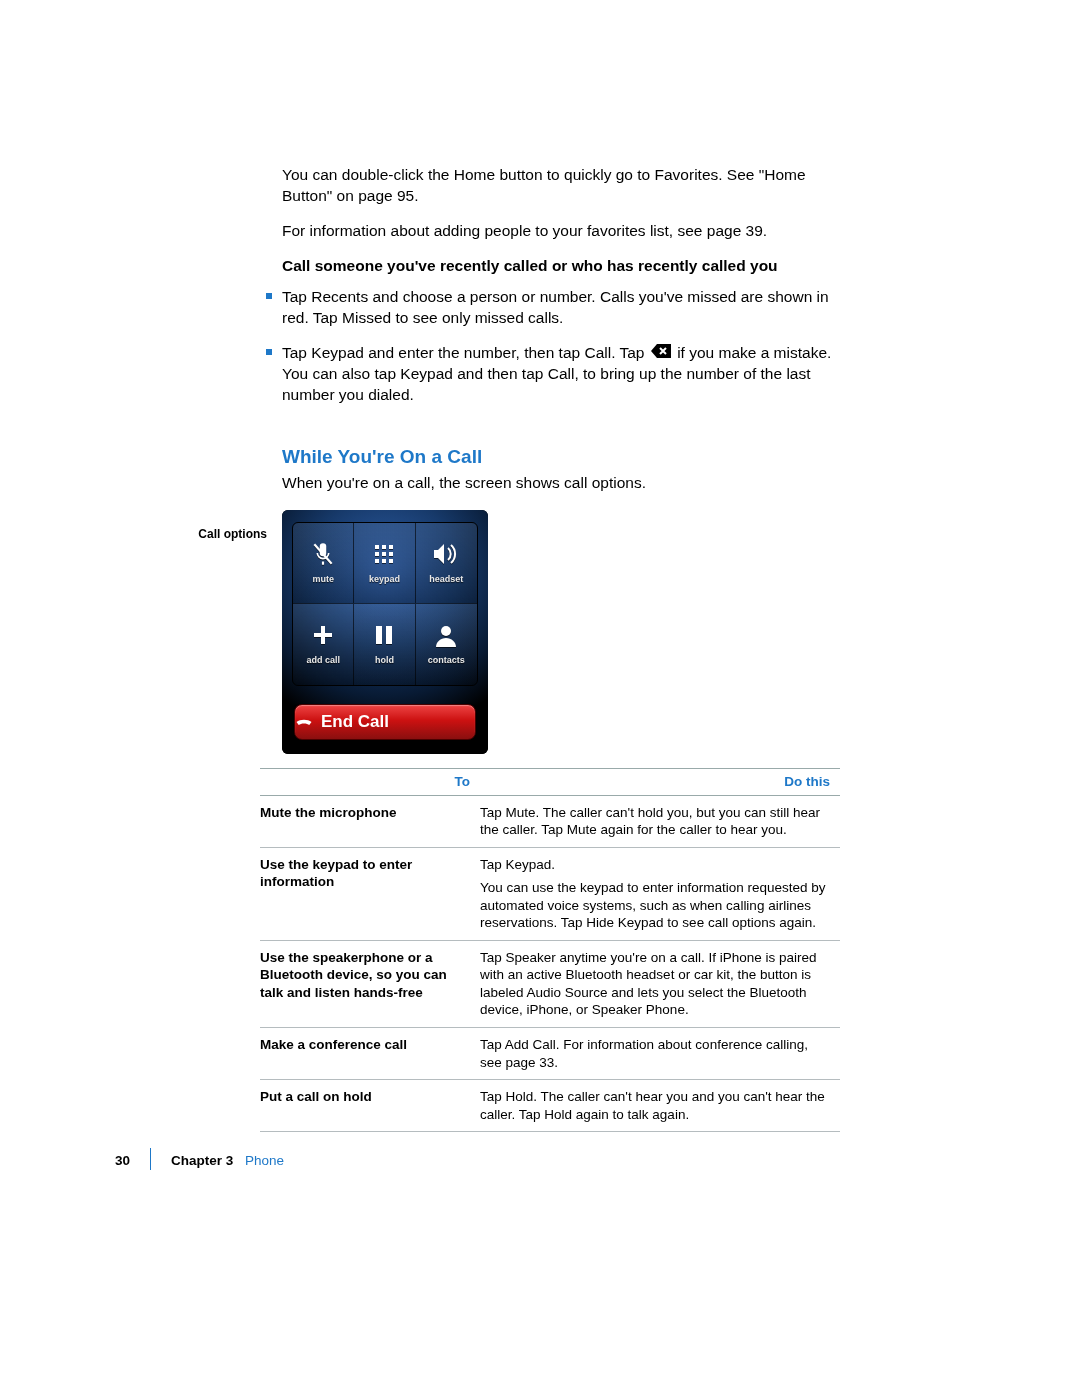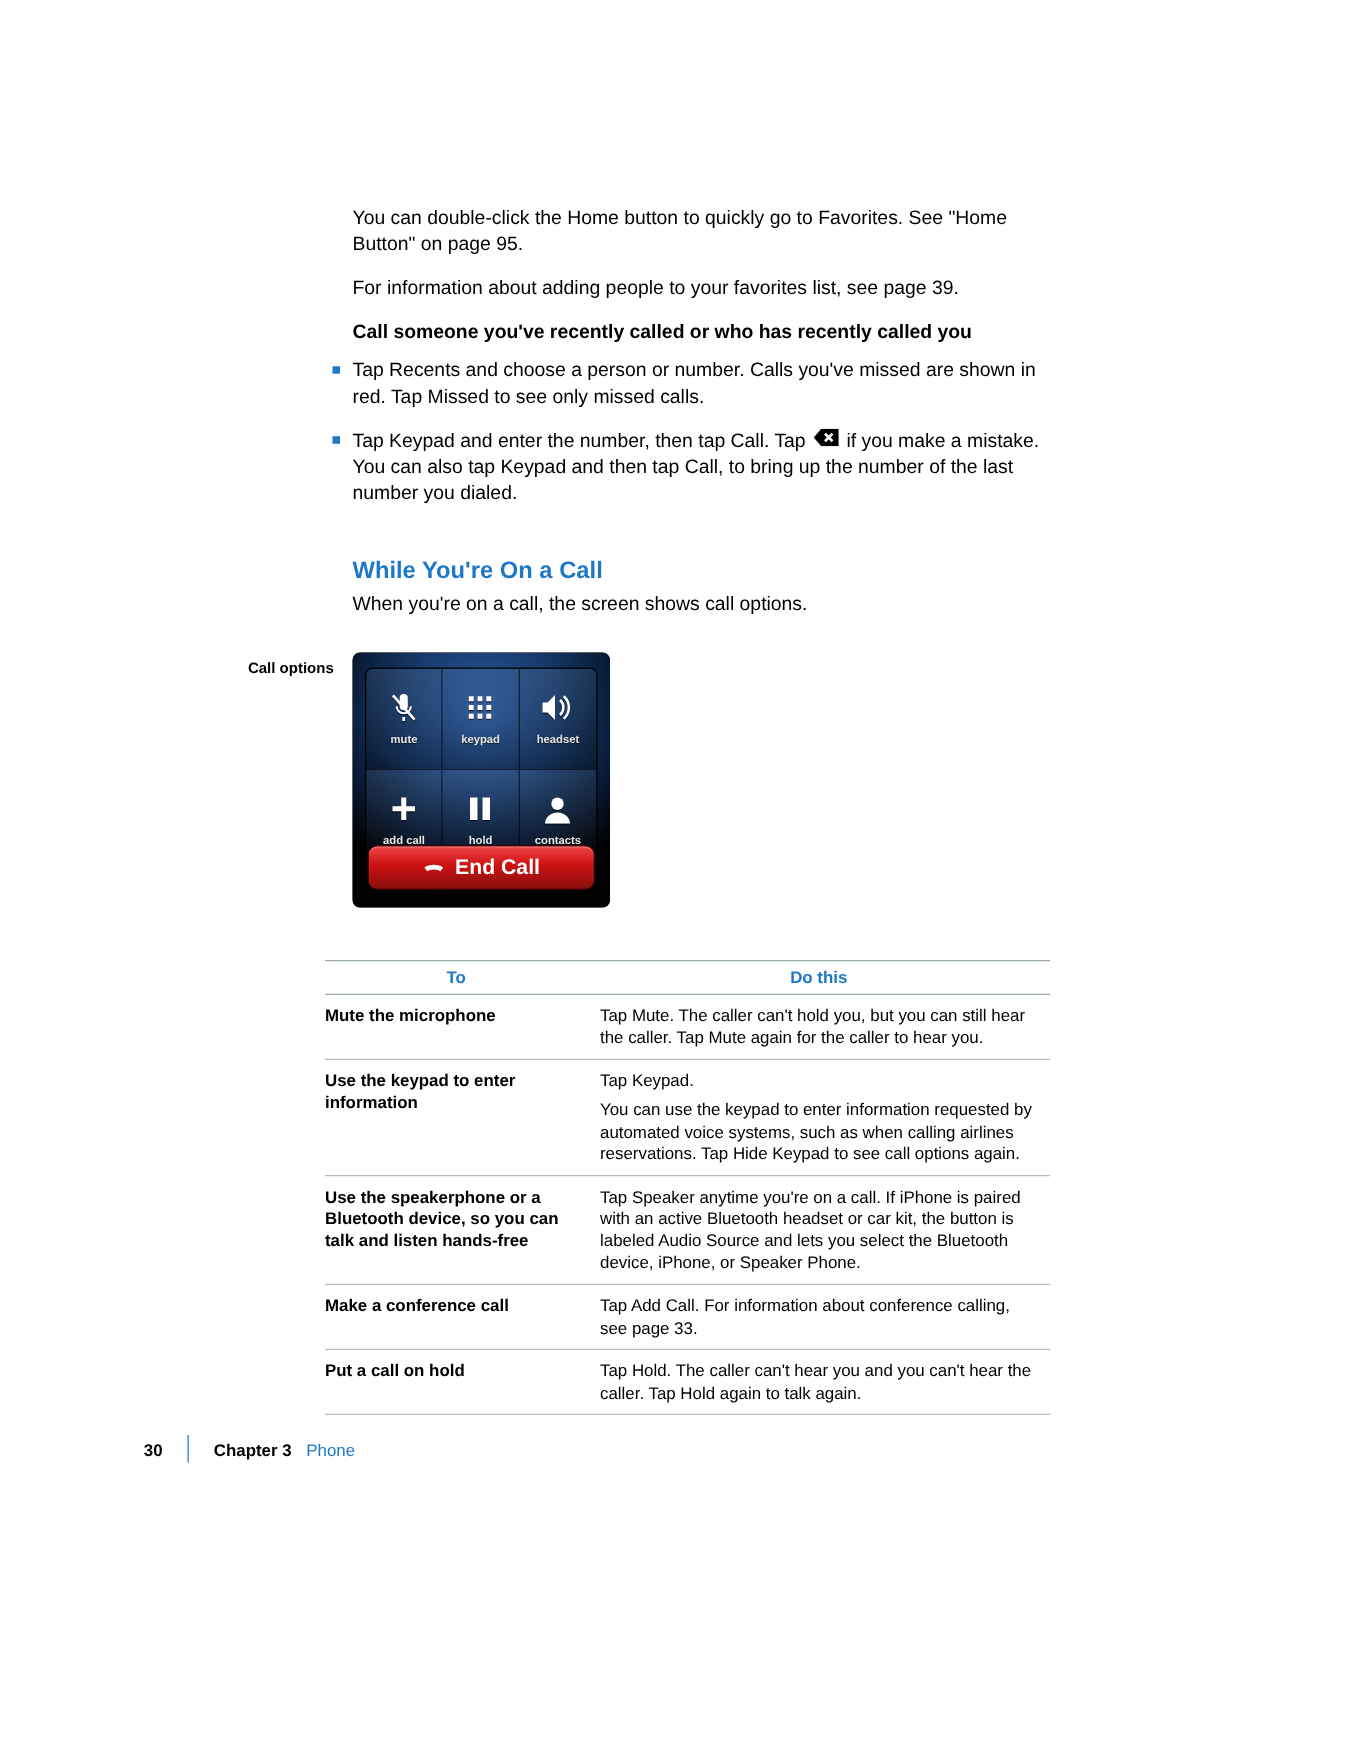--- a/index.html
+++ b/index.html
@@ -61,23 +61,23 @@
     font-size: 12px;
     font-weight: 700;
     text-align: right;
     width: 75px;
   }
 
   
   .phone-wrap {
     position: absolute;
     left: 282px;
-    top: 522px;
+    top: 510px;
     width: 206px;
-    height: 204px;
+    height: 244px;
     border-radius: 6px;
     overflow: hidden;
     background: #000;
   }
   .phone-bg {
     position: absolute; inset: 0;
     background:
       radial-gradient(circle at 50% 25%, #2f5fa8 0%, #173a6b 35%, #081a33 60%, #000 78%);
   }
   .grid6 {
@@ -114,41 +114,40 @@
   }
   .endcall {
     position: absolute;
     left: 12px; right: 12px; bottom: 14px;
     height: 36px;
     border-radius: 8px;
     background: linear-gradient(to bottom, #e44 0%, #c11 45%, #8a0f0f 100%);
     border: 1px solid #4a0000;
     display: flex;
     align-items: center;
-    justify-content: center;
     gap: 8px;
     color: #fff;
     font-weight: 700;
     font-size: 17px;
     box-shadow: inset 0 1px 1px rgba(255,255,255,.35), 0 2px 3px rgba(0,0,0,.5);
   }
   .endcall .hicon { width: 18px; height: 18px; }
 
   
   .tbl {
     position: absolute;
     left: 260px;
     top: 768px;
     width: 580px;
     border-collapse: collapse;
     font-size: 13.5px;
     line-height: 1.3;
   }
   .tbl th {
-    text-align: center;
+    text-align: right;
     color: #1e78c8;
     font-weight: 700;
     padding: 4px 10px 4px 0;
     border-top: 1px solid #9aa;
     border-bottom: 1px solid #9aa;
   }
   .tbl td {
     vertical-align: top;
     padding: 8px 12px 8px 0;
     border-bottom: 1px solid #b5bcbf;

